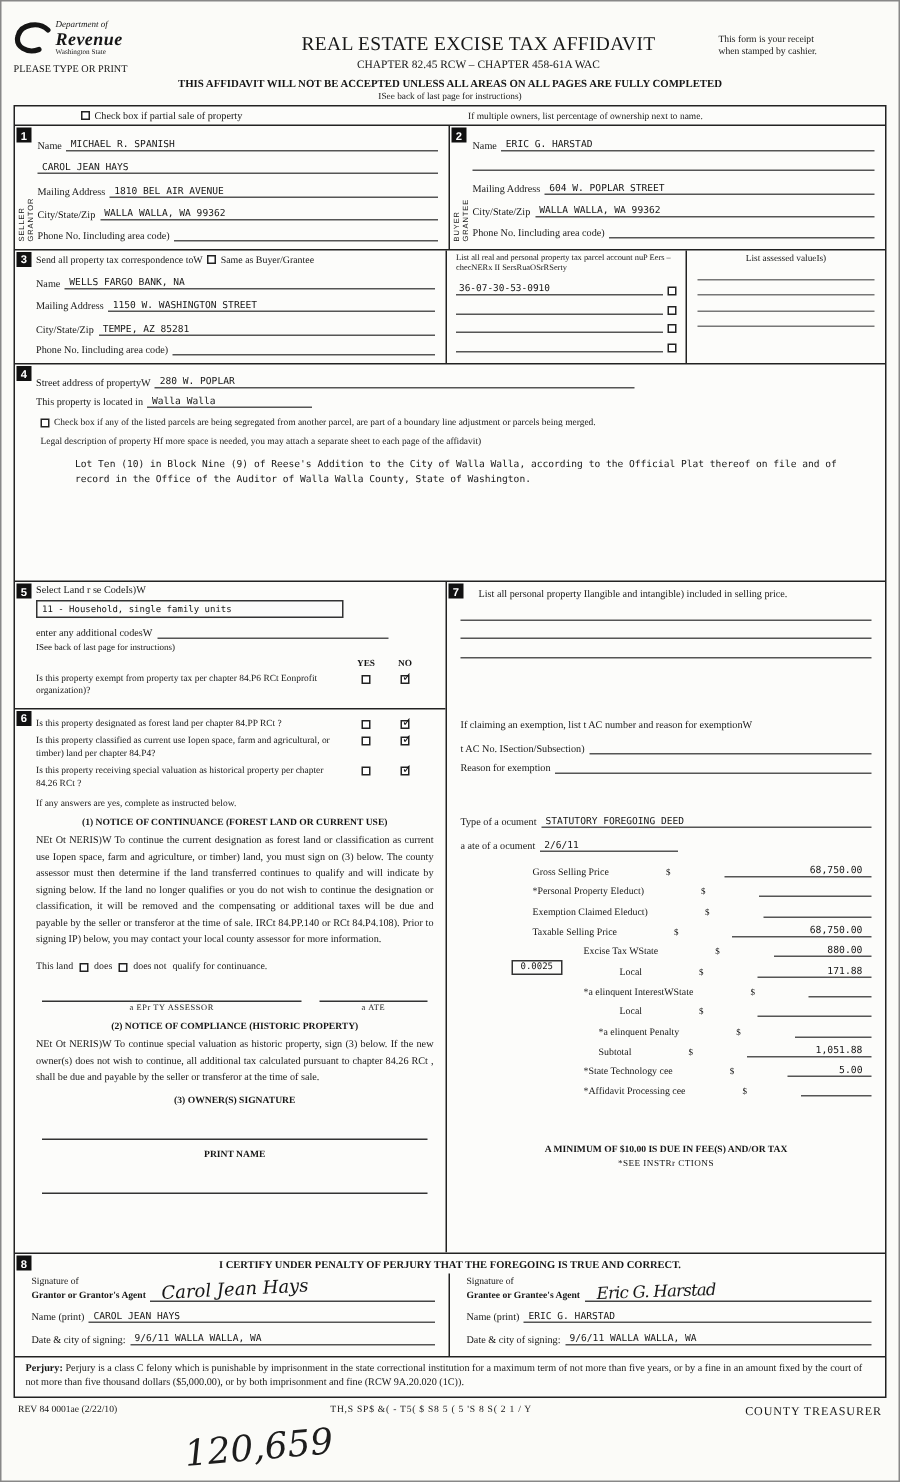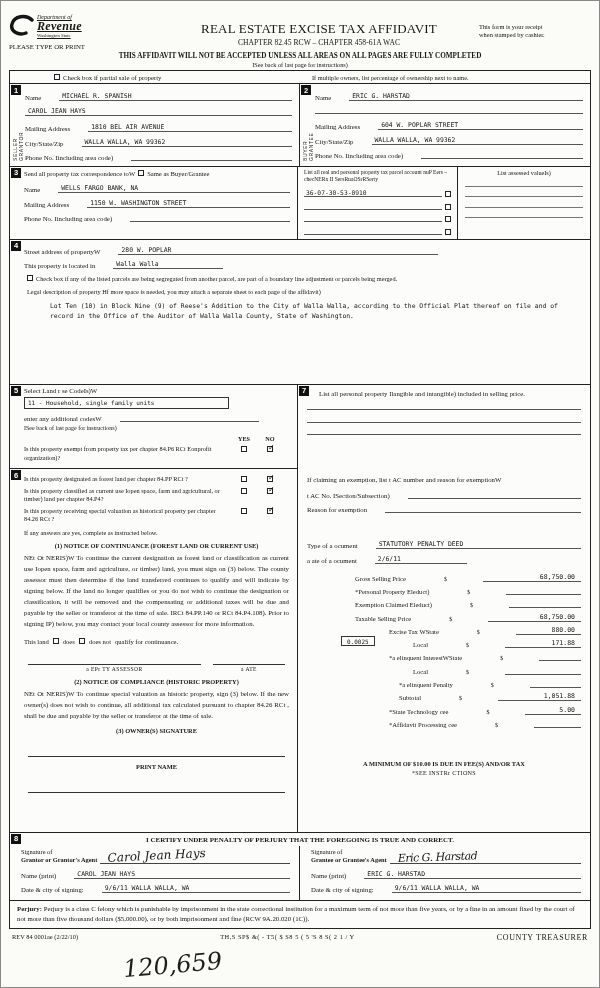--- a/index.html
+++ b/index.html
@@ -8,42 +8,42 @@
   .page { position:relative; width:600px; height:988px; background:#fbfbf8; overflow:hidden;
           padding:12px 8px 0 8px; border:1px solid #888; }
   .b { font-weight:bold; }
   .t55{font-size:6px;} .t6{font-size:6.3px;} .t65{font-size:6.8px;}
   .mono { font-family:"DejaVu Sans Mono", monospace; }
 
   
   .header { display:flex; align-items:flex-start; }
   .hleft { width:150px; }
   .logo { display:flex; align-items:center; gap:2px; }
-  .logo-text { line-height:1.05;text-decoration:underline; }
+  .logo-text { line-height:1.05; }
   .logo-dept { font-size:6px; font-style:italic; }
   .logo-rev { font-size:12px; font-weight:bold; font-style:italic; letter-spacing:.3px; }
   .logo-sub { font-size:4.8px; }
   .please { font-size:6.8px; margin-top:4px; }
   .hcenter { flex:1; text-align:center; padding-top:8px; }
   .title { font-size:13px; font-weight:normal; letter-spacing:.2px; }
   .chapter { font-size:7.6px; margin-top:1px; }
   .hright { width:112px; font-size:6.4px; padding-top:10px; line-height:1.3; }
   .warning { text-align:center; font-weight:bold; font-size:7.2px; margin-top:2px; }
   .seeback { text-align:center; font-size:6.2px; margin:1px 0 2px; }
 
   
   .form { border:1.4px solid #222; background:#fcfcfa; }
   .badge { position:absolute; left:1px; top:1px; width:10px; height:10px; background:#111; color:#fff;
            font-size:7.5px; font-weight:bold; display:flex; align-items:center; justify-content:center;
            font-family:"Liberation Sans", sans-serif; }
   .cb { display:inline-block; width:6px; height:6px; border:1px solid #222; background:#fff;
         vertical-align:-1px; position:relative; flex:none; }
   .cb .mark { position:absolute; left:0; top:-4px; font-size:8px; font-weight:bold;
               font-family:"DejaVu Sans", sans-serif; }
-  .frow { display:flex; align-items:flex-end; font-size:6.8px; margin-top:6.6px;gap:15px; }
+  .frow { display:flex; align-items:flex-end; font-size:6.8px; margin-top:6.6px; }
   .frow .lbl { white-space:nowrap; padding-right:3px; }
   .frow .fill { flex:1; border-bottom:1px solid #555; font-family:"DejaVu Sans Mono", monospace;
                 font-size:6.4px; padding:0 2px 0 3px; min-height:7px; }
   .sline { border-bottom:1px solid #333; height:8px; }
 
   
   .partial-row { display:flex; border-bottom:1px solid #222; padding:2.5px 4px; }
   .pr-left { width:50%; display:flex; align-items:center; gap:3px; padding-left:40px; }
   .pr-right { width:50%; padding-left:12px; }
 
@@ -251,20 +251,24 @@
         </div>
         <div class="frow">
             <span class="lbl">Name</span>
             <span class="fill">WELLS FARGO BANK, NA</span>
           </div>
         <div class="frow">
             <span class="lbl">Mailing Address</span>
             <span class="fill">1150 W. WASHINGTON STREET</span>
           </div>
         <div class="frow">
+            <span class="lbl">City/State/Zip</span>
+            <span class="fill">TEMPE, AZ  85281</span>
+          </div>
+        <div class="frow">
             <span class="lbl">Phone No. Iincluding area code)</span>
             <span class="fill"></span>
           </div>
       </div>
       <div class="s3-mid">
         <div class="parcel-header">List all real and personal property tax parcel account nuP Eers – checNERx II SersRuaOSrRSerty</div>
         <div class="prow">
             <span class="pfill mono">36-07-30-53-0910</span>
             <span class="cb"></span>
           </div>
@@ -418,21 +422,21 @@
         <div class="frow">
             <span class="lbl">t AC No. ISection/Subsection)</span>
             <span class="fill"></span>
           </div>
         <div class="frow">
             <span class="lbl">Reason for exemption</span>
             <span class="fill"></span>
           </div>
         <div class="frow doc-row">
             <span class="lbl">Type of a ocument</span>
-            <span class="fill">STATUTORY PENALTY DEED</span>
+            <span class="fill">STATUTORY FOREGOING DEED</span>
           </div>
         <div class="frow">
             <span class="lbl">a ate of a ocument</span>
             <span class="fill fill-date">2/6/11</span>
           </div>
 
         <div class="fin">
           <div class="fin-row p1">
               <span class="flbl">Gross Selling Price</span>
               <span class="cur">$</span>

